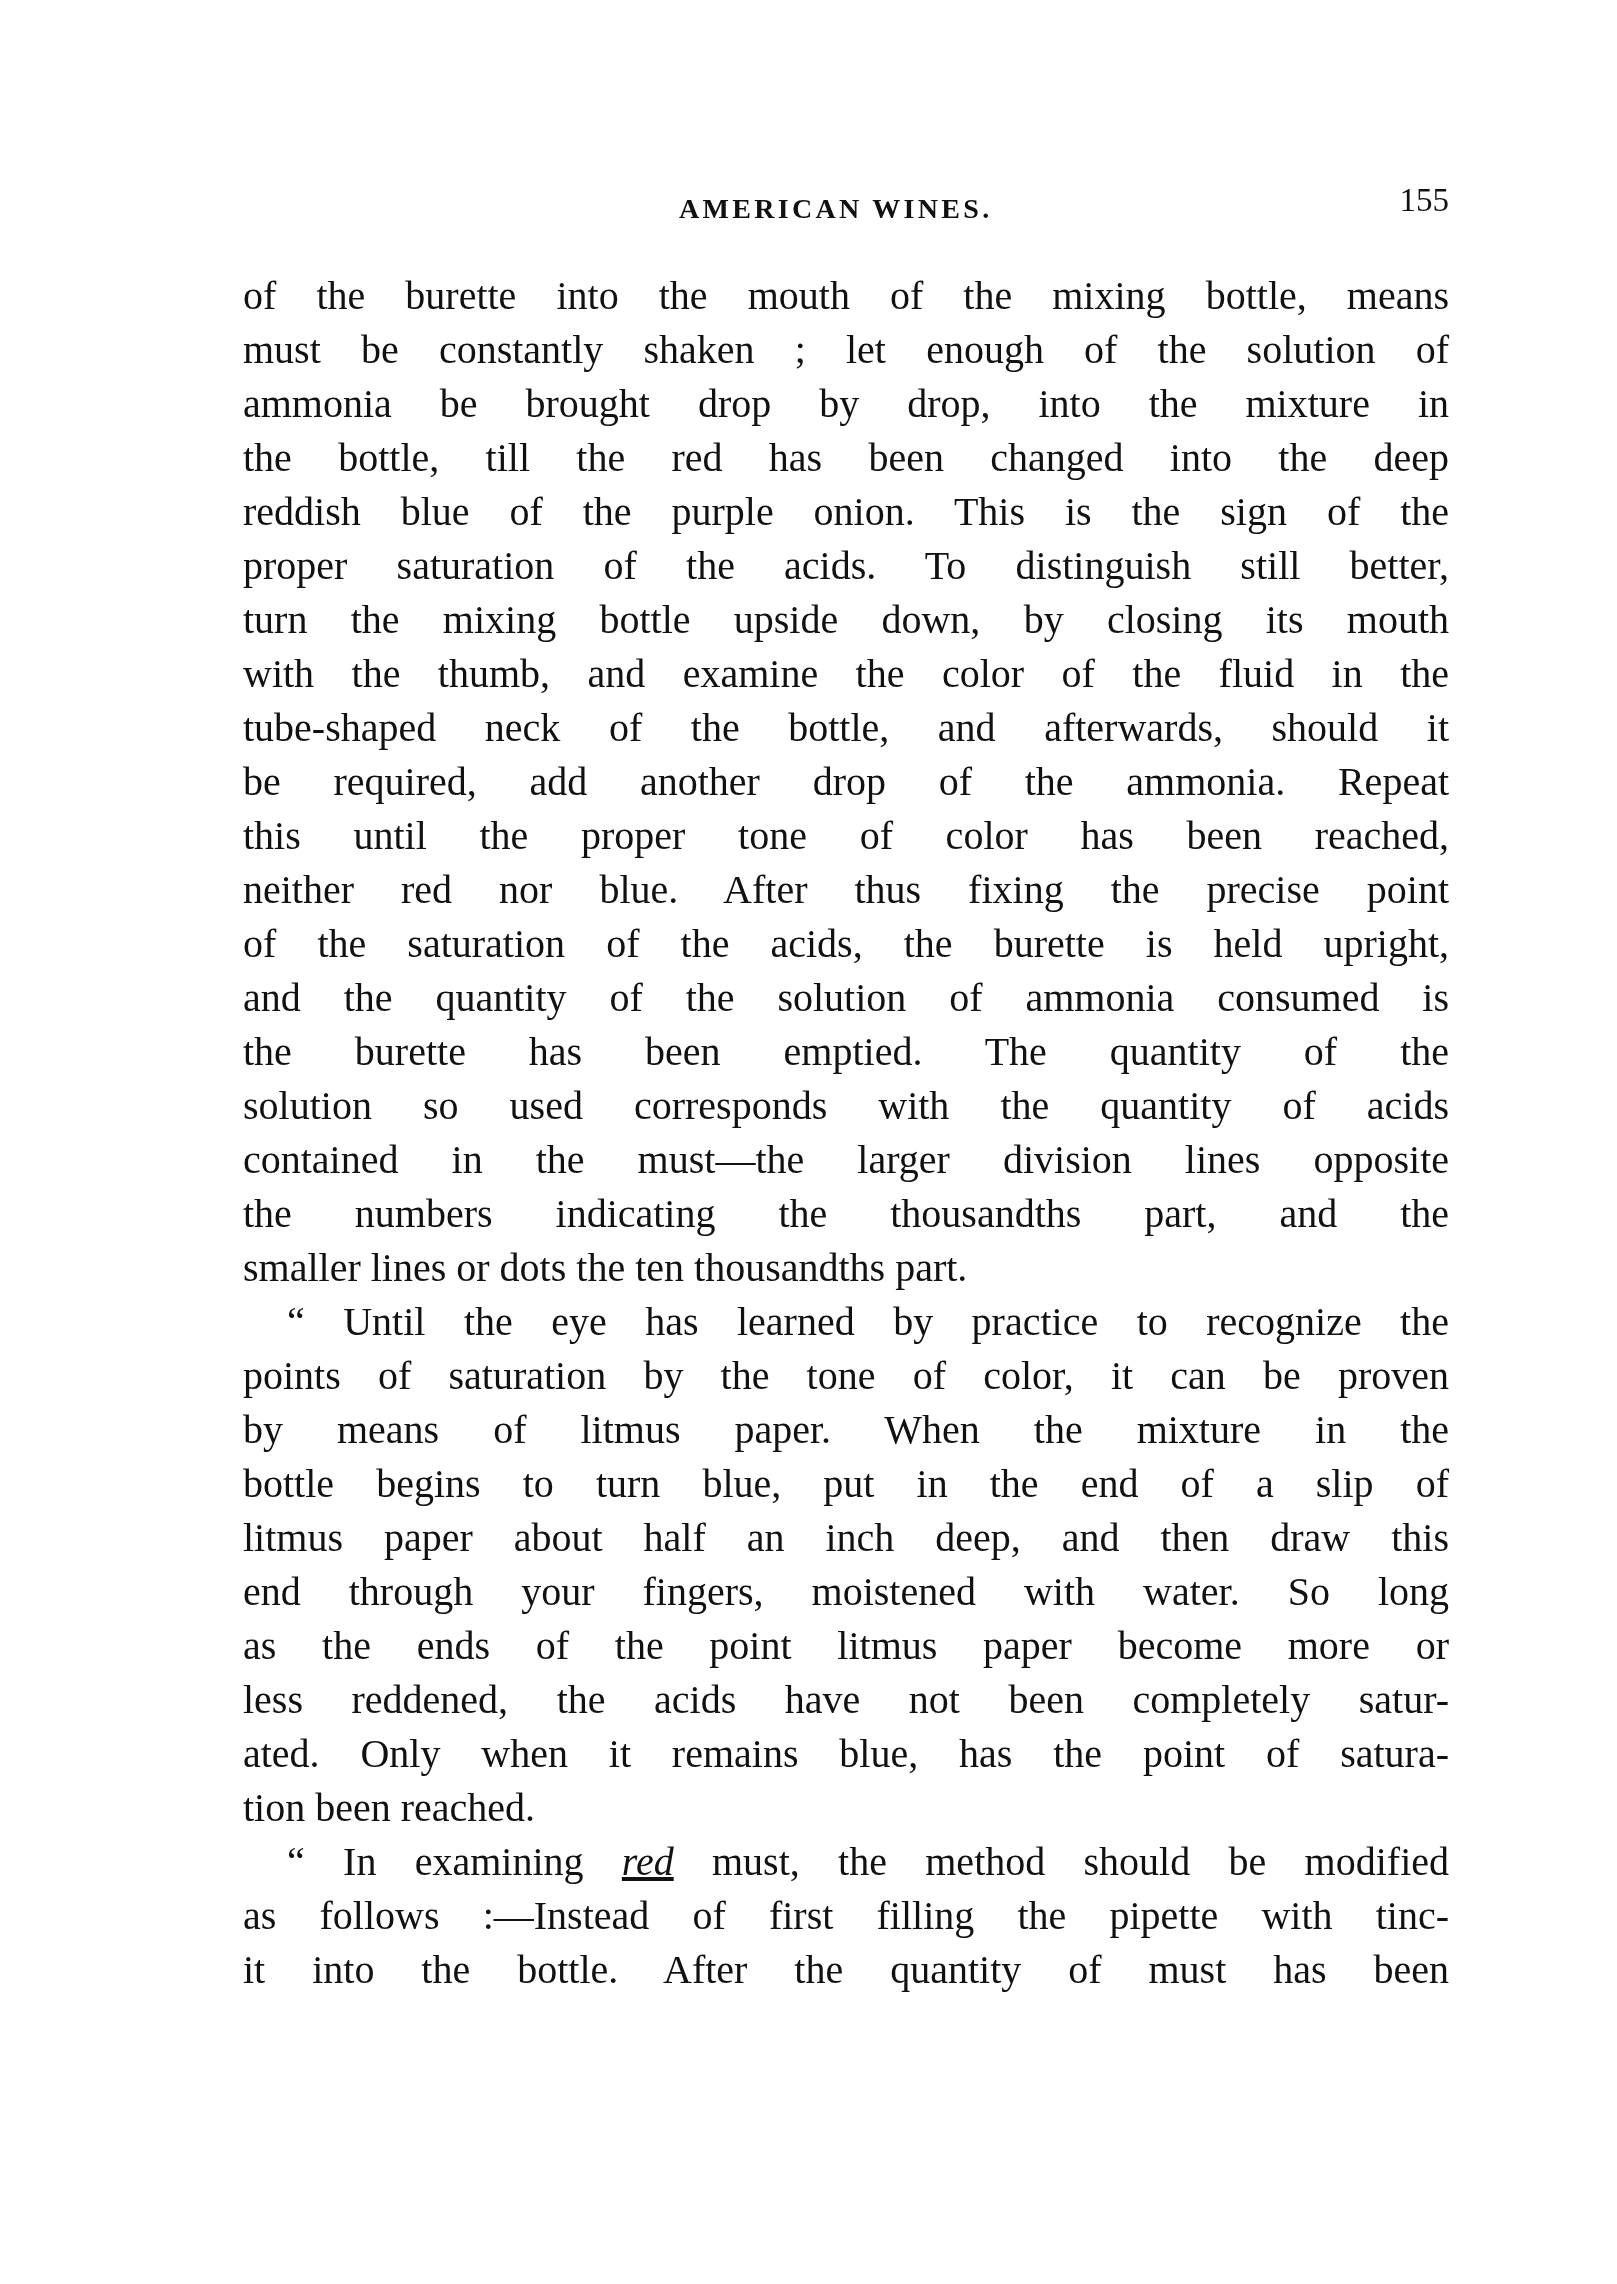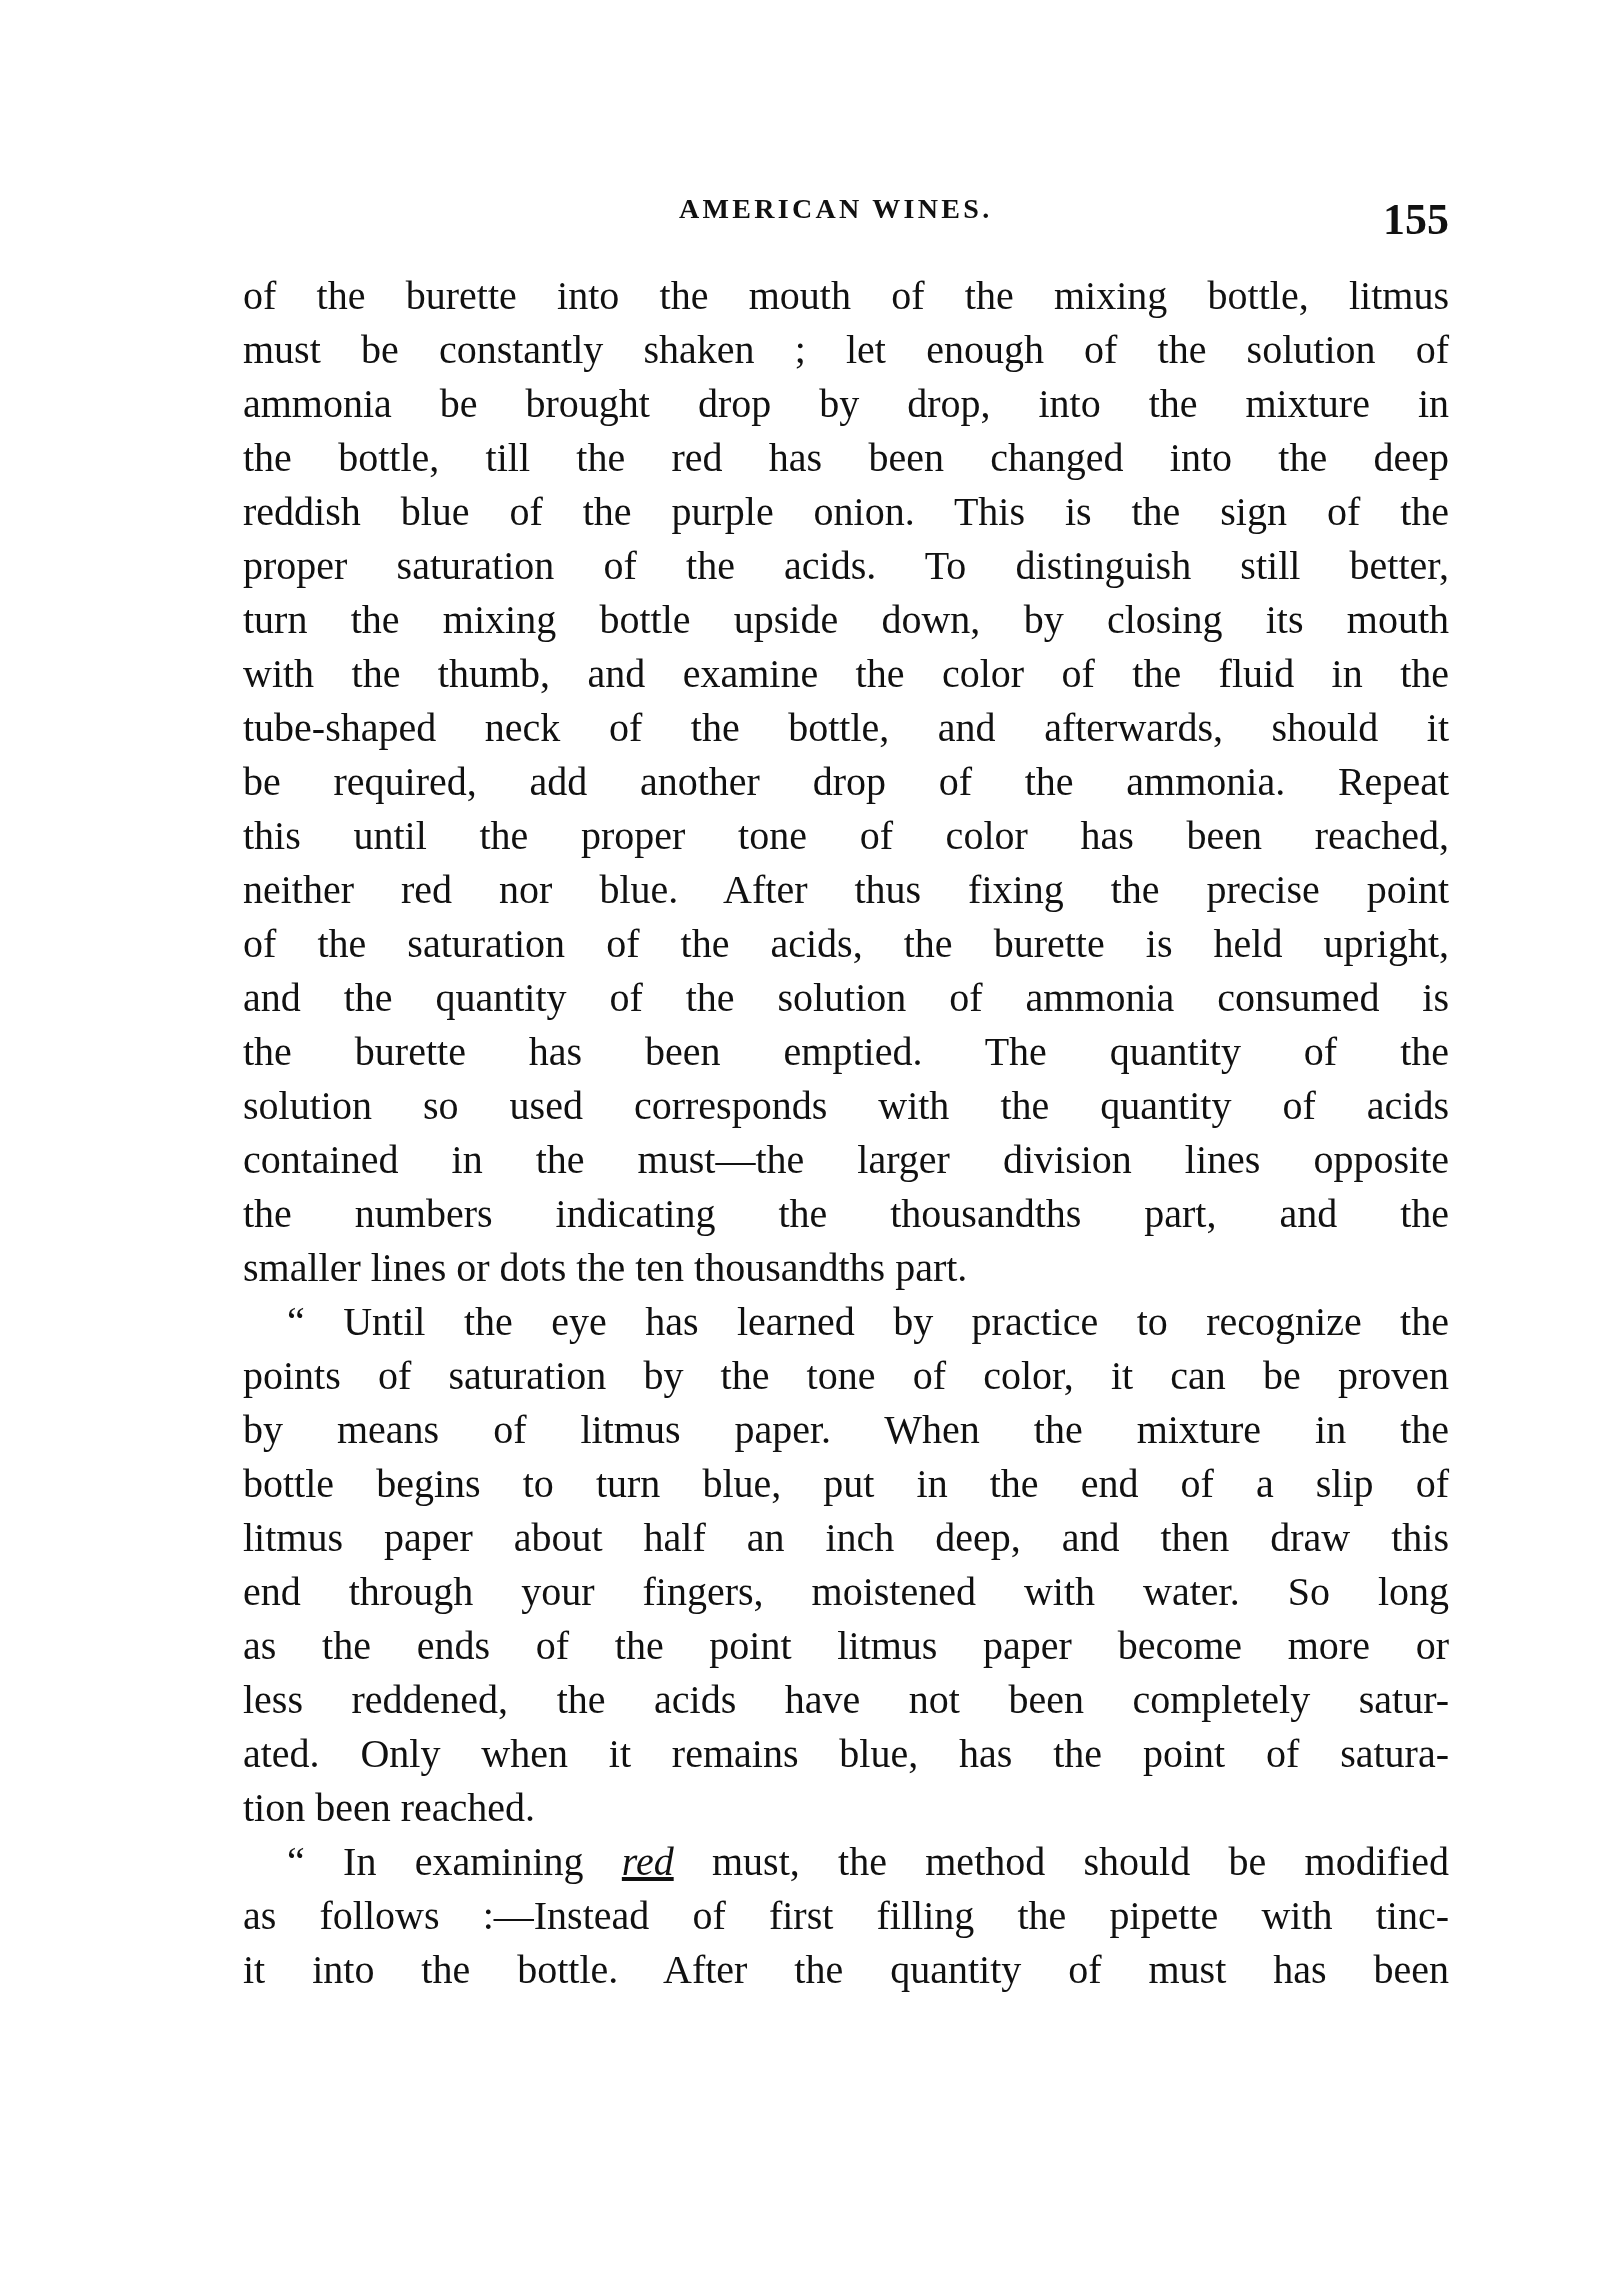--- a/index.html
+++ b/index.html
@@ -10,21 +10,21 @@
     font-family: "Liberation Serif", "DejaVu Serif", serif;
   }
   .running-head {
     position: absolute; left: 243px; top: 182px; width: 1206px; height: 61px; text-align: right;
   }
   .running-title {
     position: absolute; left: 436px; top: 11px;
     font-size: 28px; letter-spacing: 3.3px; font-weight: bold;
   }
   .page-number {
-    position: absolute; right: 0; top: 12px; font-size: 44px; font-weight: bold;
+    position: absolute; right: 0; top: 0; font-size: 33px;
   }
   .body-text {
     position: absolute; left: 243px; top: 269px; width: 1206px;
   }
   .line {
     display: block; height: 54px; line-height: 54px;
     font-size: 40px; white-space: nowrap;
     text-align: justify; text-align-last: justify;
   }
   .line.last { text-align-last: left; }
@@ -37,21 +37,21 @@
 <div class="page">
 
   <div class="running-head">
     <span class="running-title">AMERICAN WINES.</span>
     <span class="page-number">155</span>
   </div>
 
   <div class="body-text">
 
     <div>
-      <span class="line">of the burette into the mouth of the mixing bottle, litmus</span>
+      <span class="line">of the burette into the mouth of the mixing bottle, means</span>
       <span class="line">must be constantly shaken ; let enough of the solution of</span>
       <span class="line">ammonia be brought drop by drop, into the mixture in</span>
       <span class="line">the bottle, till the red has been changed into the deep</span>
       <span class="line">reddish blue of the purple onion. This is the sign of the</span>
       <span class="line">proper saturation of the acids. To distinguish still better,</span>
       <span class="line">turn the mixing bottle upside down, by closing its mouth</span>
       <span class="line">with the thumb, and examine the color of the fluid in the</span>
       <span class="line">tube-shaped neck of the bottle, and afterwards, should it</span>
       <span class="line">be required, add another drop of the ammonia. Repeat</span>
       <span class="line">this until the proper tone of color has been reached,</span>

